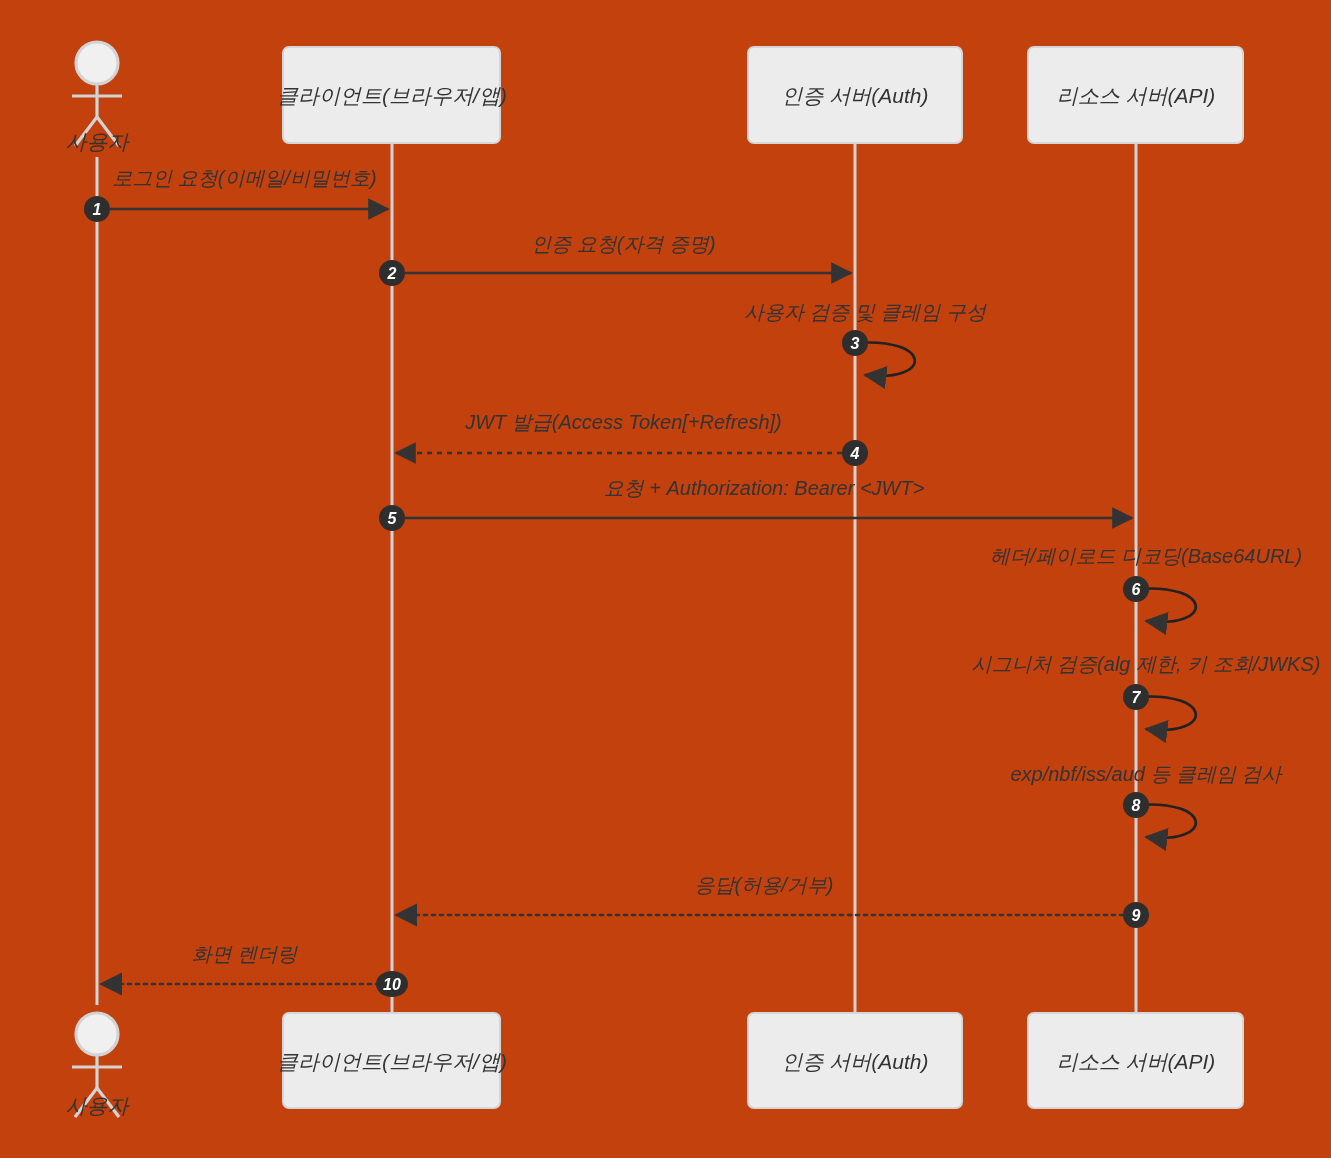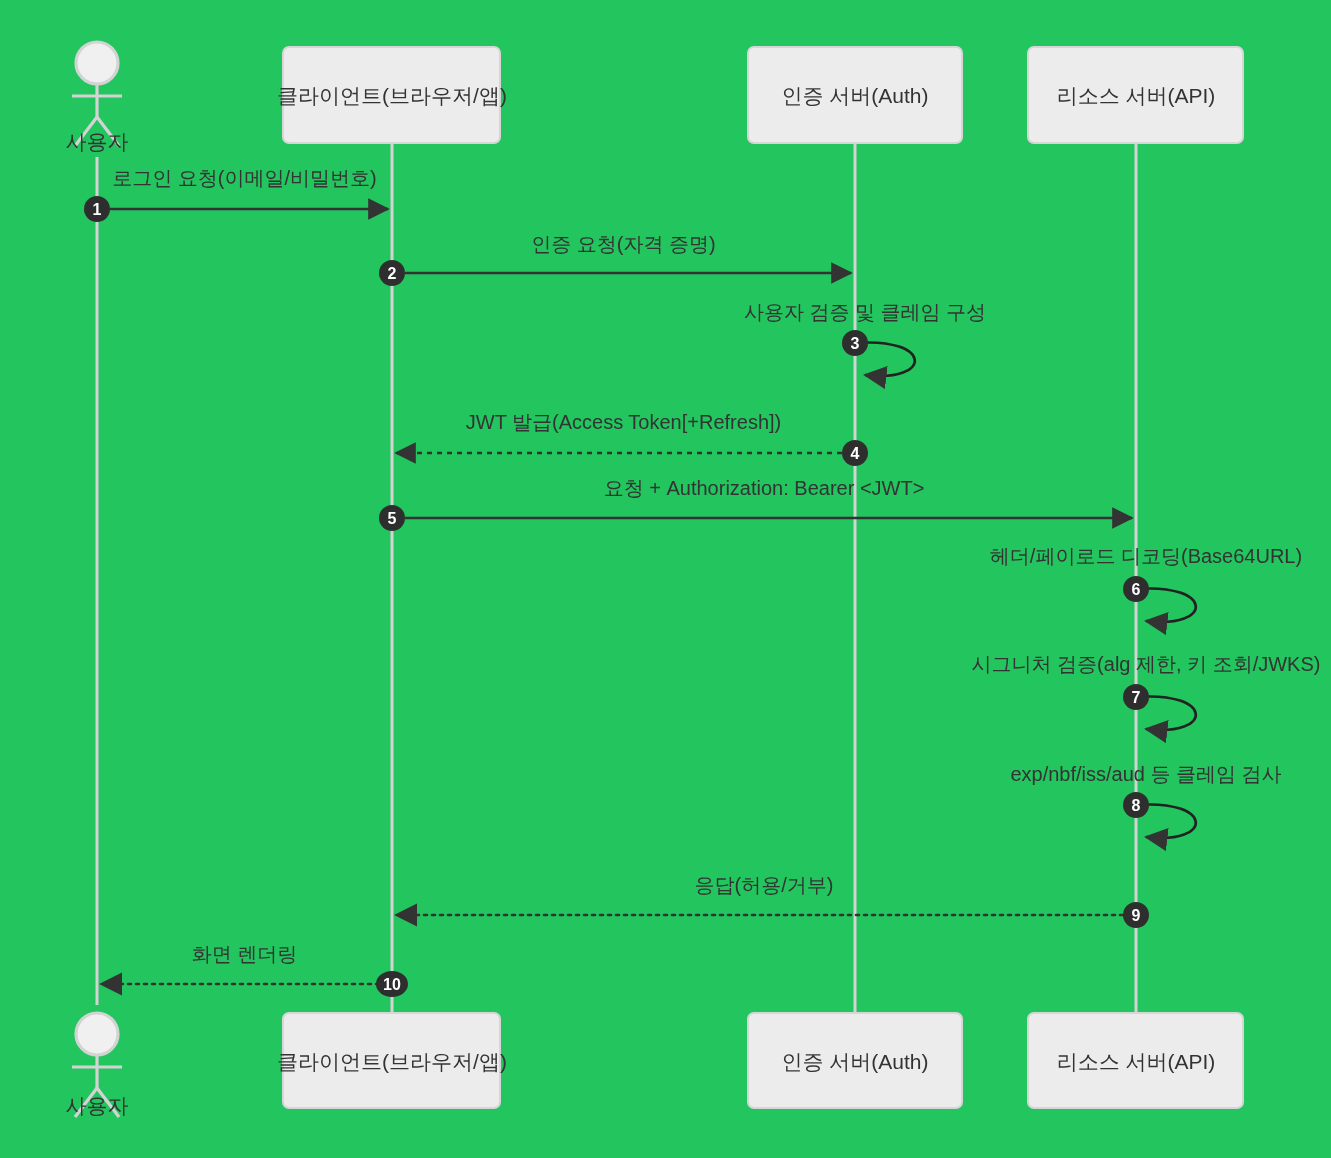--- a/index.html
+++ b/index.html
@@ -1,17 +1,17 @@
 <!DOCTYPE html>
 <html><head>
 <meta charset="utf-8">
 <style>
   html,body{margin:0;padding:0;background:#ffffff;}
   body{font-family:"Liberation Sans","DejaVu Sans",sans-serif;}
-  #stage{position:relative;width:1331px;height:1158px;overflow:hidden;background:#22c55e;}
+  #stage{position:relative;width:1331px;height:1158px;overflow:hidden;background:#c2410c;font-style:italic;}
   #diagram{position:absolute;left:0;top:0;}
   .seq-label{fill:#333333;font-family:"Liberation Sans","DejaVu Sans",sans-serif;font-size:20px;}
   .actor-label{fill:#333333;font-family:"Liberation Sans","DejaVu Sans",sans-serif;font-size:21px;}
   .box-label{fill:#333333;font-family:"Liberation Sans","DejaVu Sans",sans-serif;font-size:21px;}
   .badge-num{fill:#ffffff;font-family:"Liberation Sans","DejaVu Sans",sans-serif;font-size:16px;font-weight:bold;}
   .lifeline{stroke:#d3d3d3;stroke-width:3;}
   .pbox{fill:#ececec;stroke:#d6d6d6;stroke-width:2;}
   .msg-solid{stroke:#333333;stroke-width:2.4;fill:none;}
   .msg-dashed{stroke:#333333;stroke-width:2.4;fill:none;stroke-dasharray:5 5;}
   .msg-dotted{stroke:#333333;stroke-width:2.6;fill:none;stroke-dasharray:3 5;stroke-linecap:round;}

